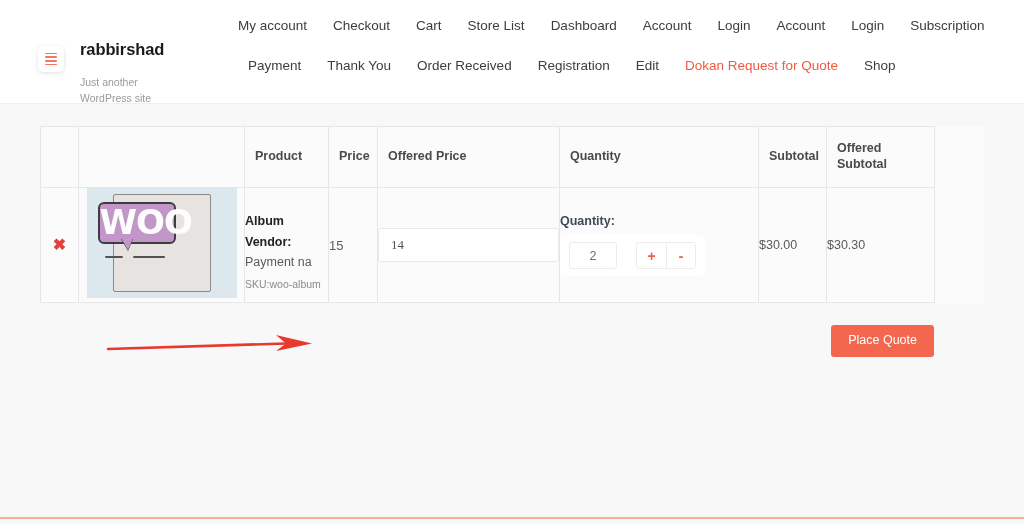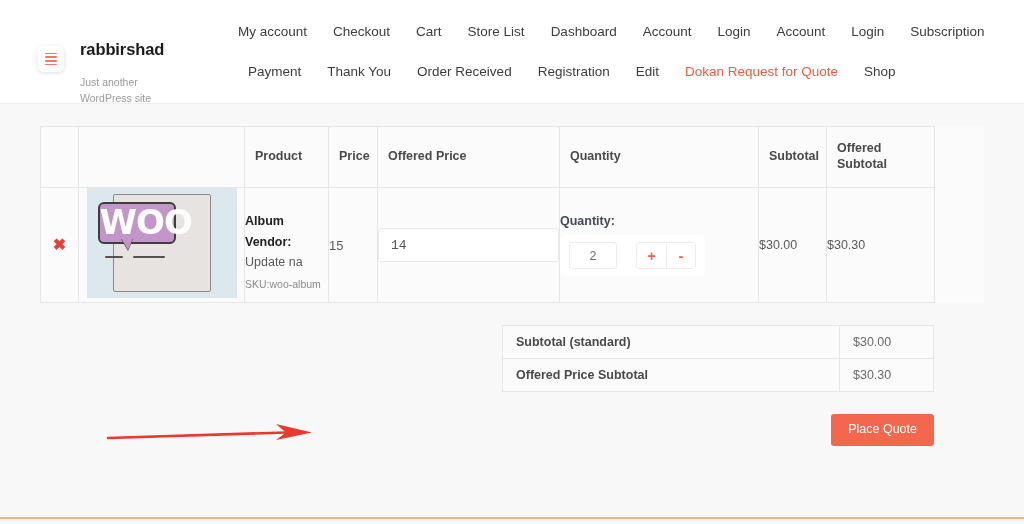--- a/index.html
+++ b/index.html
@@ -76,21 +76,21 @@
   .site-tagline {
     font-size: 10.5px;
     color: #9a9a9a;
     line-height: 1.5;
     margin-top: 16px;
     max-width: 105px;
   }
 
   .main-nav {
     flex: 1 1 auto;
-    padding-top: 25px;
+    padding-top: 19px;
   }
   .nav-row {
     display: flex;
     flex-wrap: nowrap;
     align-items: center;
   }
   .nav-row.row1 { padding-left: 0px; }
   .nav-row.row2 { padding-left: 10px; margin-top: 26px; }
   .nav-item {
     font-size: 13.5px;
@@ -233,21 +233,21 @@
   .offered-input {
     width: 100%;
     box-sizing: border-box;
     height: 34px;
     border: 1px solid #eaeaea;
     border-radius: 3px;
     background: #ffffff;
     font-size: 13px;
     color: #555;
     padding: 0 12px;
-    font-family: Liberation Mono, monospace;
+    font-family: Liberation Serif, serif;
     outline: none;
   }
 
   td.cell-qty { padding: 0 12px; }
   .qty-label {
     font-size: 12.5px;
     font-weight: bold;
     color: #3f4a5a;
     margin-bottom: 7px;
   }
@@ -481,21 +481,21 @@
               <span class="album-art"></span>
               <span class="woo-bubble">WOO</span>
               <span class="woo-tail"></span>
               <span class="scribble s1"></span>
               <span class="scribble s2"></span>
             </span>
           </td>
           <td class="cell-product">
             <span class="prod-name">Album</span>
             <span class="prod-vendor-label">Vendor:</span>
-            <span>Update na</span>
+            <span>Payment na</span>
             <span class="prod-sku">SKU:woo-album</span>
           </td>
           <td class="cell-price">15</td>
           <td class="cell-offered">
             <input class="offered-input" type="text" value="14" style="">
           </td>
           <td class="cell-qty">
             <div class="qty-label">Quantity:</div>
             <div class="qty-box">
               <input class="qty-input" type="text" value="2" style="">
@@ -507,32 +507,20 @@
           </td>
           <td class="cell-sub">$30.00</td>
           <td class="cell-offsub">$30.30</td>
         </tr>
       </tbody>
     </table>
   </div>
 
   <div class="totals-section">
     <div class="totals-inner">
-      <table class="totals-table">
-        <tbody>
-          <tr>
-            <td class="t-label">Subtotal (standard)</td>
-            <td class="t-value">$30.00</td>
-          </tr>
-          <tr>
-            <td class="t-label">Offered Price Subtotal</td>
-            <td class="t-value">$30.30</td>
-          </tr>
-        </tbody>
-      </table>
     </div>
   </div>
 
   <div class="place-row">
     <svg class="arrow-annotation" viewBox="0 0 240 22">
       <path d="M2 16 L196 10" stroke="#e8392e" stroke-width="2.6" fill="none" stroke-linecap="round"></path>
       <path d="M170 2 L206 10.5 L170 18 L180 10.5 Z" fill="#e8392e"></path>
     </svg>
     <button class="place-btn">Place Quote</button>
   </div>

